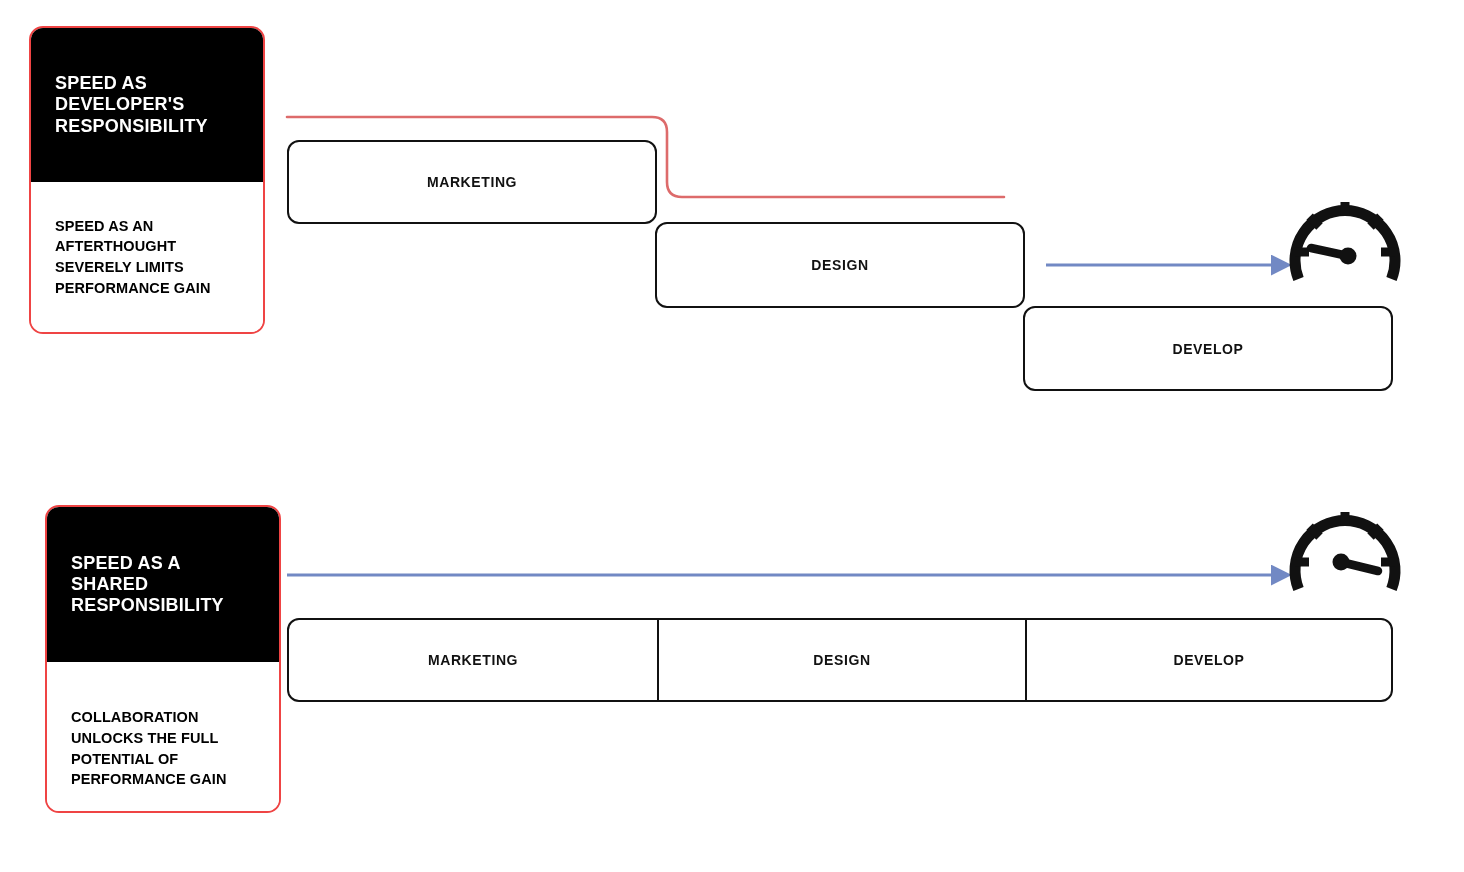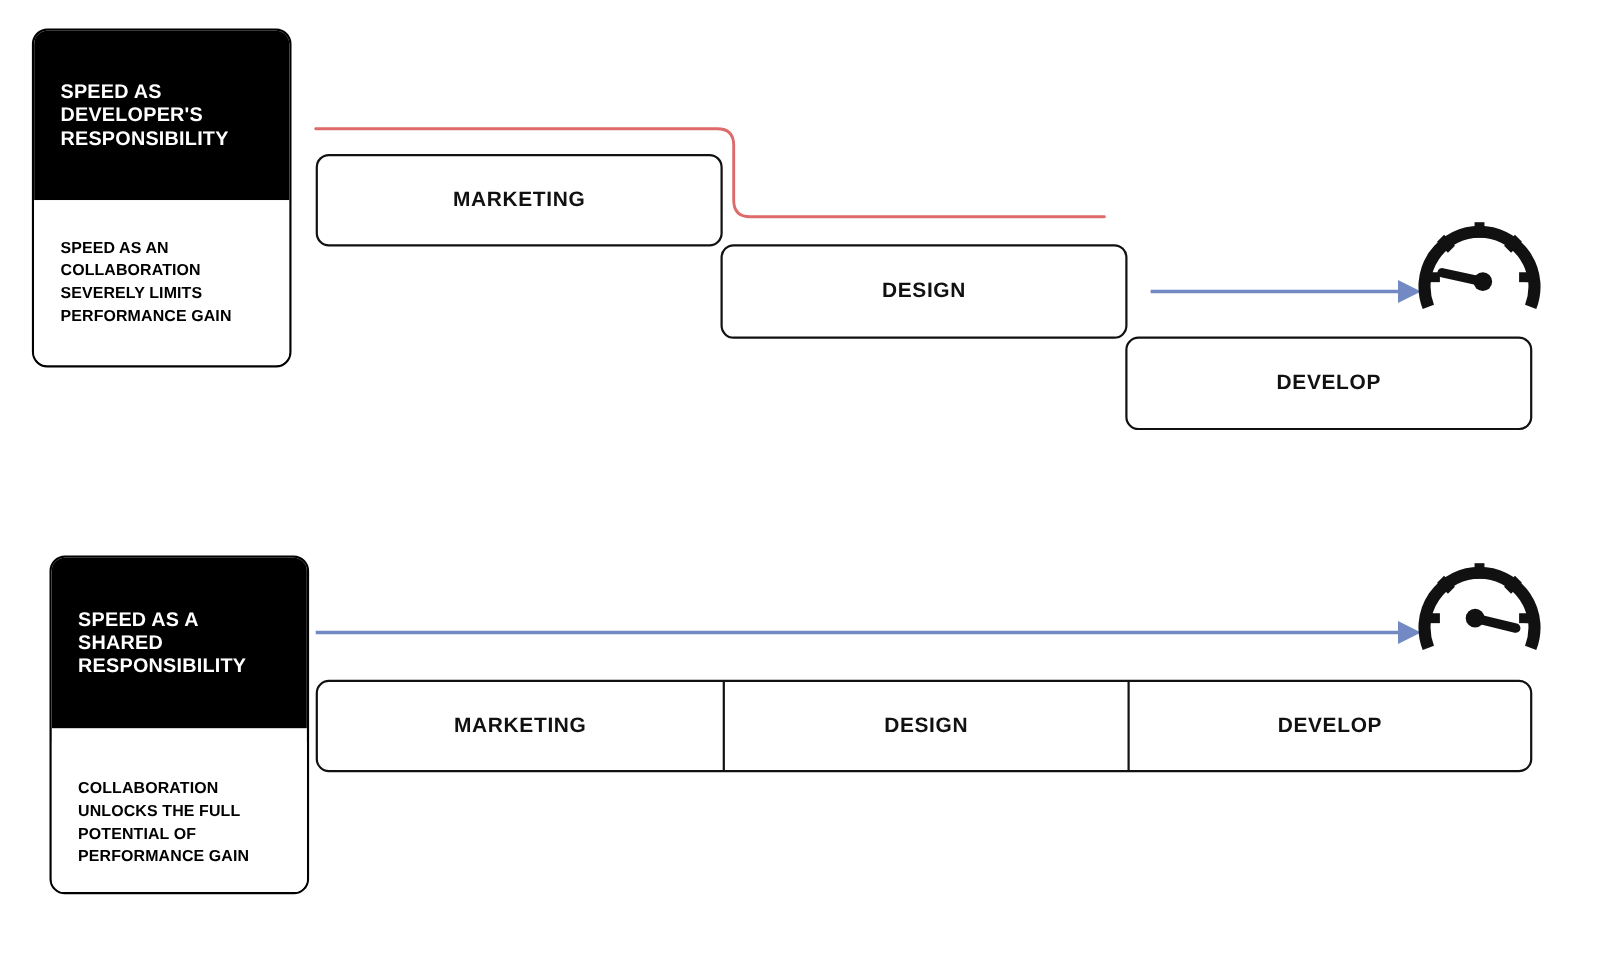--- a/index.html
+++ b/index.html
@@ -12,21 +12,21 @@
     height: 872px;
     position: relative;
     font-family: "Liberation Sans", sans-serif;
     overflow: hidden;
   }
 
   
   .info-card {
     position: absolute;
     width: 236px;
-    border: 2px solid #000000;
+    border: 2px solid #ef4444;
     border-radius: 14px;
     overflow: hidden;
     box-sizing: border-box;
     background: #ffffff;
   }
   .card-head {
     background: #000000;
     color: #ffffff;
     box-sizing: border-box;
     display: flex;
@@ -61,21 +61,21 @@
     position: absolute;
     border: 2.5px solid #111111;
     border-radius: 12px;
     background: #ffffff;
     box-sizing: border-box;
     display: flex;
     align-items: center;
     justify-content: center;
   }
   .stage-label {
-    font-size: 19px;
+    font-size: 14px;
     font-weight: bold;
     letter-spacing: 0.6px;
     color: #111111;
   }
 
   
   .joined-bar {
     position: absolute;
     border: 2.5px solid #111111;
     border-radius: 12px;
@@ -108,21 +108,21 @@
 <body>
 
 <div class="info-card" style="left:29px; top:26px; height:308px;">
   <div class="card-head" style="height:154px;">
     <div class="card-head-text">SPEED AS
 DEVELOPER'S
 RESPONSIBILITY</div>
   </div>
   <div class="card-body" style="height:150px;">
     <div class="card-body-text">SPEED AS AN
-COLLABORATION
+AFTERTHOUGHT
 SEVERELY LIMITS
 PERFORMANCE GAIN</div>
   </div>
 </div>
 
 <div class="stage-box" style="left:287px; top:140px; width:370px; height:84px;">
   <span class="stage-label">MARKETING</span>
 </div>
 
 <div class="stage-box" style="left:655px; top:222px; width:370px; height:86px;">

